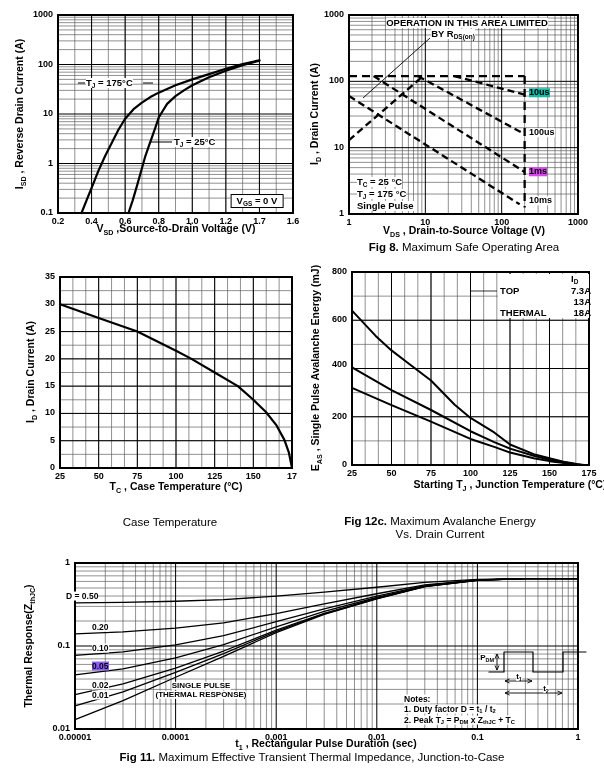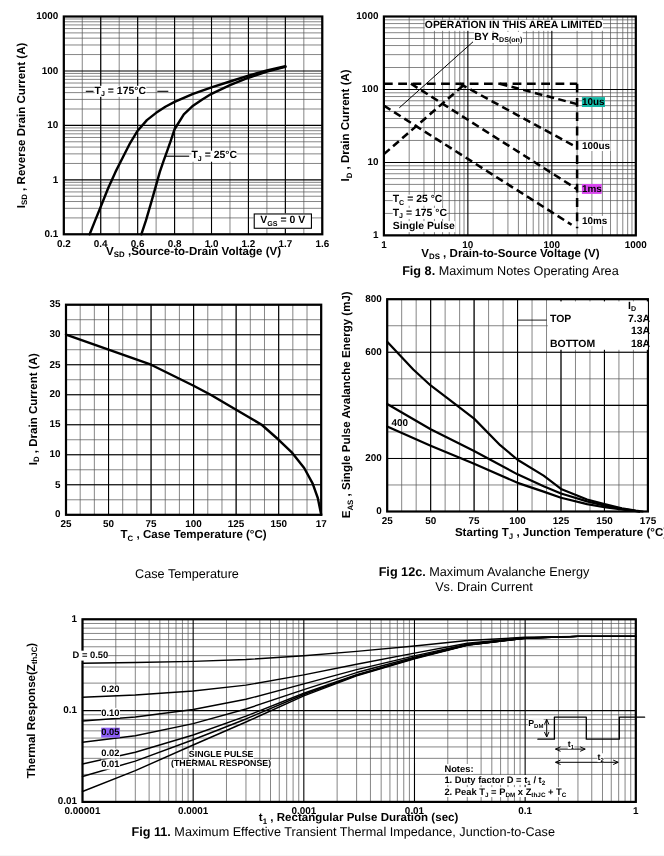--- a/index.html
+++ b/index.html
@@ -334,21 +334,21 @@
       <line x1="505" y1="693" x2="562" y2="693" stroke="#000000" stroke-width="0.9"></line>
       <line x1="562" y1="693" x2="557.4345552984385" y2="690.9611977347022" stroke="#000000" stroke-width="0.9"></line>
       <line x1="562" y1="693" x2="557.4345552984385" y2="695.0388022652978" stroke="#000000" stroke-width="0.9"></line>
       <line x1="505" y1="693" x2="509.56544470156155" y2="695.0388022652978" stroke="#000000" stroke-width="0.9"></line>
       <line x1="505" y1="693" x2="509.56544470156155" y2="690.9611977347022" stroke="#000000" stroke-width="0.9"></line>
     </svg>
   <div id="labels">
 
 
     <div class="lbl cap" style="left:464px;top:241px;transform:translateX(-50%)">
-      <div><b>Fig 8.</b>&nbsp;<span>Maximum Notes Operating Area</span></div>
+      <div><b>Fig 8.</b>&nbsp;<span>Maximum Safe Operating Area</span></div>
     </div>
 
     <div class="lbl cap" style="left:170px;top:516px;transform:translateX(-50%)">
       <div>Case Temperature</div>
     </div>
 
     <div class="lbl cap" style="left:440px;top:515px;transform:translateX(-50%)">
       <div><b>Fig 12c.</b>&nbsp;<span>Maximum Avalanche Energy</span></div>
       <div>Vs. Drain Current</div>
     </div>
@@ -413,31 +413,31 @@
       <div class="lbl axis" style="left: 31px; top: 372px; transform: translate(-50%, -50%) rotate(-90deg); transform-origin: center center;">I<sub>D</sub> , Drain Current (A)</div>
       <div class="lbl tick" style="left: 352px; top: 474px; transform: translate(-50%, -50%);">25</div>
       <div class="lbl tick" style="left: 391.5px; top: 474px; transform: translate(-50%, -50%);">50</div>
       <div class="lbl tick" style="left: 431px; top: 474px; transform: translate(-50%, -50%);">75</div>
       <div class="lbl tick" style="left: 470.5px; top: 474px; transform: translate(-50%, -50%);">100</div>
       <div class="lbl tick" style="left: 510px; top: 474px; transform: translate(-50%, -50%);">125</div>
       <div class="lbl tick" style="left: 549.5px; top: 474px; transform: translate(-50%, -50%);">150</div>
       <div class="lbl tick" style="left: 589px; top: 474px; transform: translate(-50%, -50%);">175</div>
       <div class="lbl tick" style="left: 347px; top: 465px; transform: translate(-100%, -50%);">0</div>
       <div class="lbl tick" style="left: 347px; top: 416.75px; transform: translate(-100%, -50%);">200</div>
-      <div class="lbl tick" style="left: 347px; top: 385px; transform: translate(-100%, -50%); margin-left: 24px;">400</div>
+      <div class="lbl tick" style="left: 347px; top: 365px; transform: translate(-100%, -50%);">400</div>
       <div class="lbl tick" style="left: 347px; top: 320.25px; transform: translate(-100%, -50%);">600</div>
       <div class="lbl tick" style="left: 347px; top: 272px; transform: translate(-100%, -50%);">800</div>
       <div class="lbl axis" style="left: 490px; top: 485px; transform: translate(-50%, -50%); margin-left: 20px;">Starting T<sub>J</sub> , Junction Temperature (°C)</div>
       <div class="lbl axis" style="left: 316px; top: 368px; transform: translate(-50%, -50%) rotate(-90deg); transform-origin: center center;">E<sub>AS</sub> , Single Pulse Avalanche Energy (mJ)</div>
       <div class="lbl" style="left: 498px; top: 274px; width: 91px; height: 44px; background: rgb(255, 255, 255);"></div>
       <div class="lbl ann" style="left: 571px; top: 279px; font-size: 9.5px; transform: translate(0px, -50%);">I<sub>D</sub></div>
       <div class="lbl ann" style="left: 500px; top: 291px; font-size: 9.5px; transform: translate(0px, -50%);">TOP</div>
       <div class="lbl ann" style="left: 591px; top: 291px; font-size: 9.5px; transform: translate(-100%, -50%);">7.3A</div>
       <div class="lbl ann" style="left: 591px; top: 302px; font-size: 9.5px; transform: translate(-100%, -50%);">13A</div>
-      <div class="lbl ann" style="left: 500px; top: 313px; font-size: 9.5px; transform: translate(0px, -50%);">BOTTOM</div>
+      <div class="lbl ann" style="left: 500px; top: 313px; font-size: 9.5px; transform: translate(0px, -50%);">THERMAL</div>
       <div class="lbl ann" style="left: 591px; top: 313px; font-size: 9.5px; transform: translate(-100%, -50%);">18A</div>
       <div class="lbl tick" style="left: 75px; top: 738px; transform: translate(-50%, -50%);">0.00001</div>
       <div class="lbl tick" style="left: 175.6px; top: 738px; transform: translate(-50%, -50%);">0.0001</div>
       <div class="lbl tick" style="left: 276.2px; top: 738px; transform: translate(-50%, -50%);">0.001</div>
       <div class="lbl tick" style="left: 376.8px; top: 738px; transform: translate(-50%, -50%);">0.01</div>
       <div class="lbl tick" style="left: 477.4px; top: 738px; transform: translate(-50%, -50%);">0.1</div>
       <div class="lbl tick" style="left: 578px; top: 738px; transform: translate(-50%, -50%);">1</div>
       <div class="lbl tick" style="left: 70px; top: 563px; transform: translate(-100%, -50%);">1</div>
       <div class="lbl tick" style="left: 70px; top: 646px; transform: translate(-100%, -50%);">0.1</div>
       <div class="lbl tick" style="left: 70px; top: 729px; transform: translate(-100%, -50%);">0.01</div>

